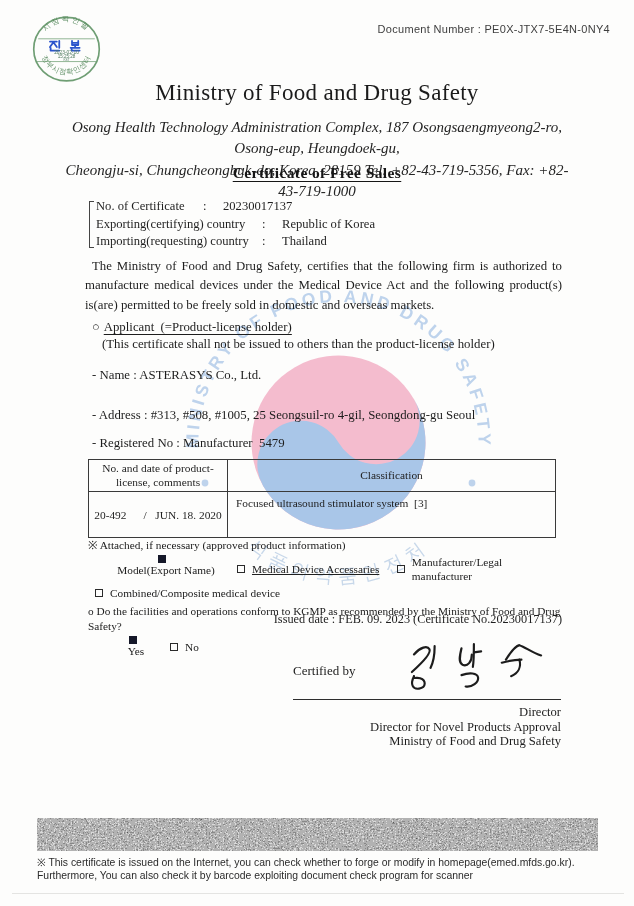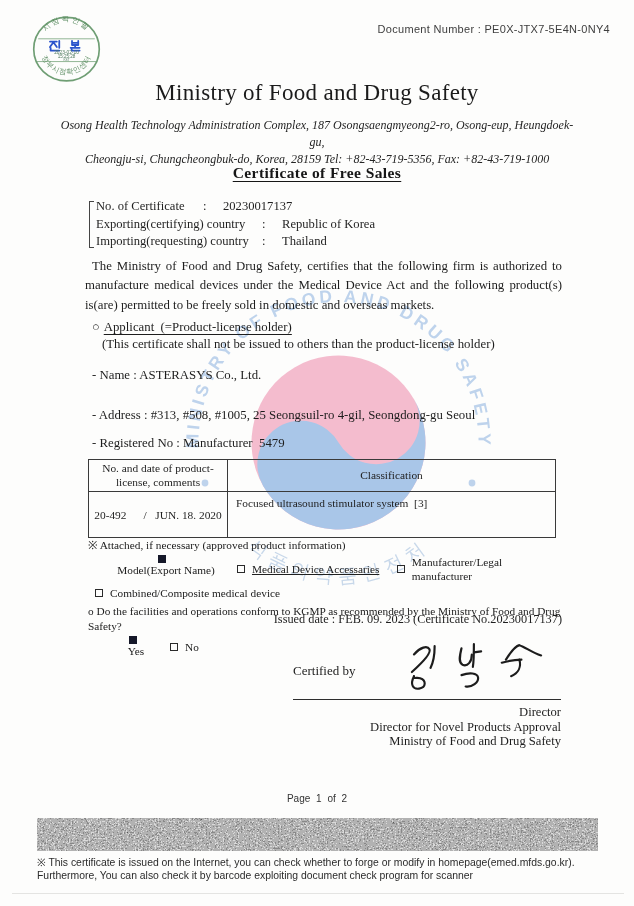--- a/index.html
+++ b/index.html
@@ -11,21 +11,21 @@
   
   .watermark { position:absolute; left:166px; top:270px; z-index:0; pointer-events:none; }
   
   .stamp { position:absolute; left:32px; top:16px; z-index:2; }
   
   .doc-number { position:absolute; top:23px; right:24px; z-index:1;
     font-family:"Liberation Sans", sans-serif; font-size:11px; color:#3e3e3e; letter-spacing:.3px; }
   .ministry-title { position:absolute; top:80px; left:0; width:100%; text-align:center; z-index:1;
     font-size:23px; color:#1b1b1b; letter-spacing:.3px; }
   .hq-address { position:absolute; top:117px; left:60px; width:514px; text-align:center; z-index:1;
-    font-style:italic; font-size:12px; line-height:1.42; color:#242424; }
+    font-style:italic; font-size:15px; line-height:1.42; color:#242424; }
   .cert-title { position:absolute; top:164px; left:0; width:100%; text-align:center; z-index:1;
     font-weight:bold; font-size:15.5px; letter-spacing:.4px;
     text-decoration:underline; text-underline-offset:3px; color:#161616; }
   
   .info-block { position:absolute; top:198px; left:96px; z-index:1; }
   .info-bracket { position:absolute; left:-7px; top:3px; bottom:3px; width:5px;
     border-left:1px solid #444; border-top:1px solid #444; border-bottom:1px solid #444; }
   .info-row { display:grid; font-size:12.6px; line-height:17.5px; color:#1f1f1f; }
   .info-row.r0 { grid-template-columns:107px 20px auto; }
   .info-row.r1, .info-row.r2 { grid-template-columns:166px 20px auto; }
@@ -250,21 +250,20 @@
         </g>
       </svg>
     </div>
     <div class="signer-lines">
       <div>Director</div>
       <div>Director for Novel Products Approval</div>
       <div>Ministry of Food and Drug Safety</div>
     </div>
   </div>
 
-  <div class="page-info">Page 1 of 2</div>
 
   <svg class="barcode" width="561" height="33" viewBox="0 0 561 33" preserveAspectRatio="none" aria-hidden="true">
     <filter id="bcnoise" x="0" y="0" width="100%" height="100%">
       <feTurbulence type="fractalNoise" baseFrequency="0.65" numOctaves="3" seed="11" stitchTiles="stitch"></feTurbulence>
       <feColorMatrix type="saturate" values="0"></feColorMatrix>
       <feComponentTransfer>
         <feFuncR type="discrete" tableValues="0.1 0.25 0.45 0.7 0.9"></feFuncR>
         <feFuncG type="discrete" tableValues="0.1 0.25 0.45 0.7 0.9"></feFuncG>
         <feFuncB type="discrete" tableValues="0.1 0.25 0.45 0.7 0.9"></feFuncB>
         <feFuncA type="linear" slope="0" intercept="1"></feFuncA>

